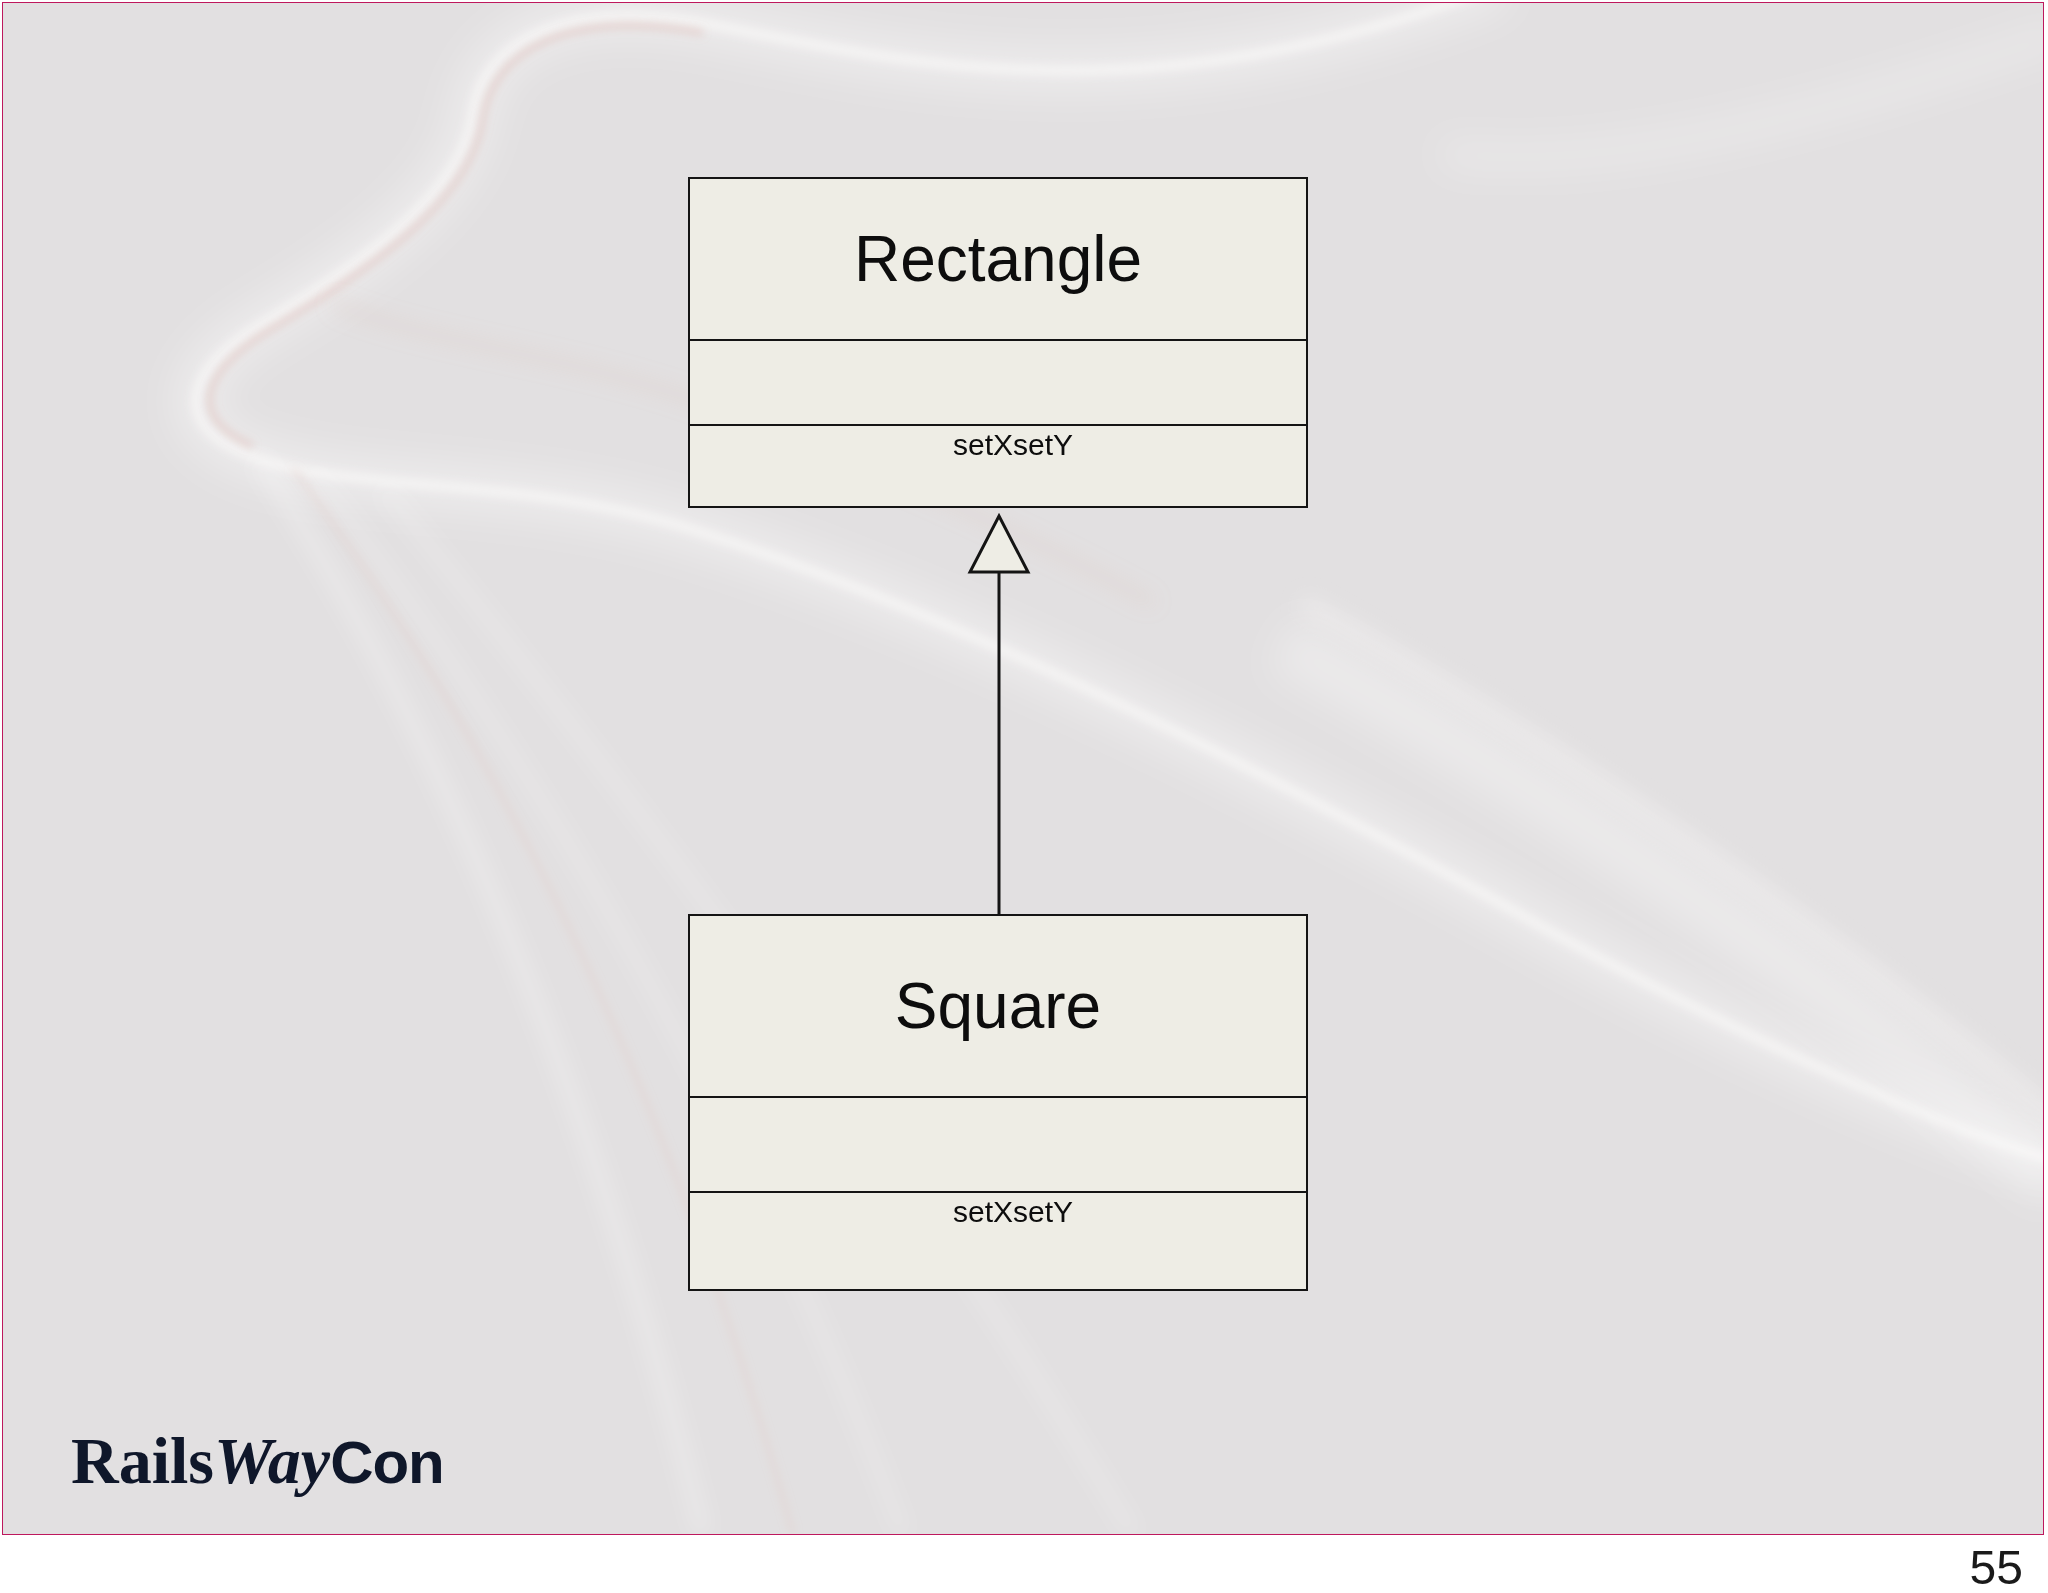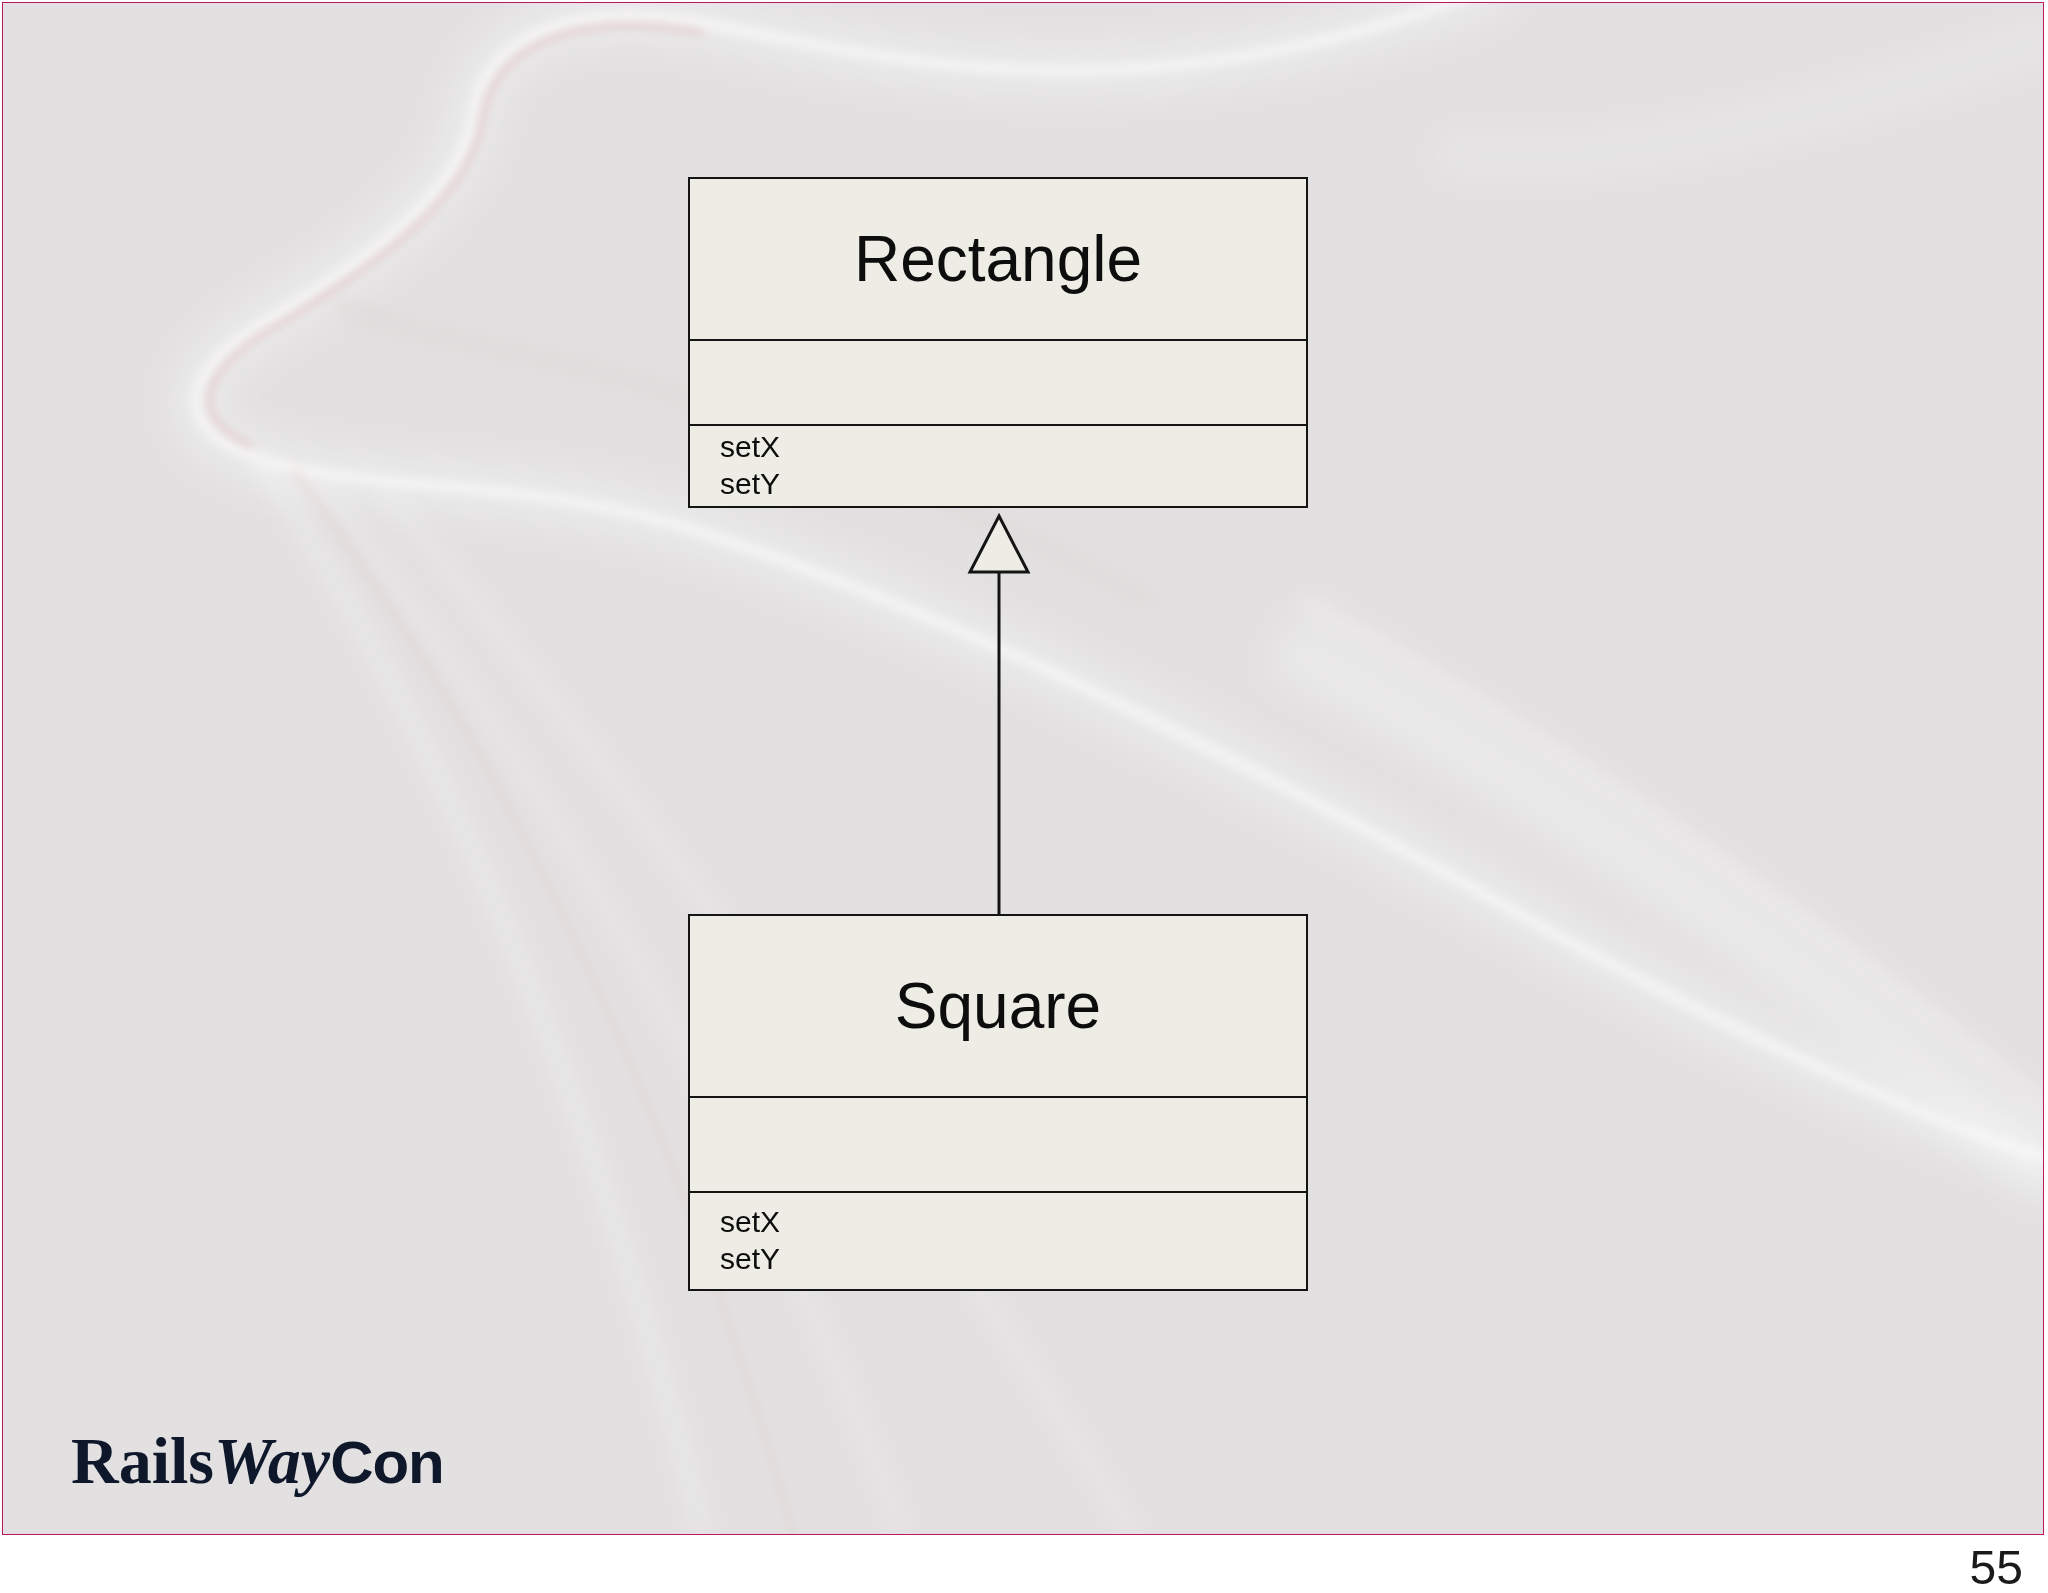--- a/index.html
+++ b/index.html
@@ -65,21 +65,20 @@
 
   .cb-attrs {
     border-bottom: 2px solid #141414;
     box-sizing: border-box;
   }
   .rectangle .cb-attrs { height: 85px; }
   .square    .cb-attrs { height: 95px; }
 
   .cb-methods {
     display: flex;
-    flex-direction: column;
     justify-content: center;
     padding-left: 30px;
     font-size: 30px;
     line-height: 37px;
     box-sizing: border-box;
   }
   .rectangle .cb-methods { height: 78px; }
   .square    .cb-methods { height: 94px; }
 
   

